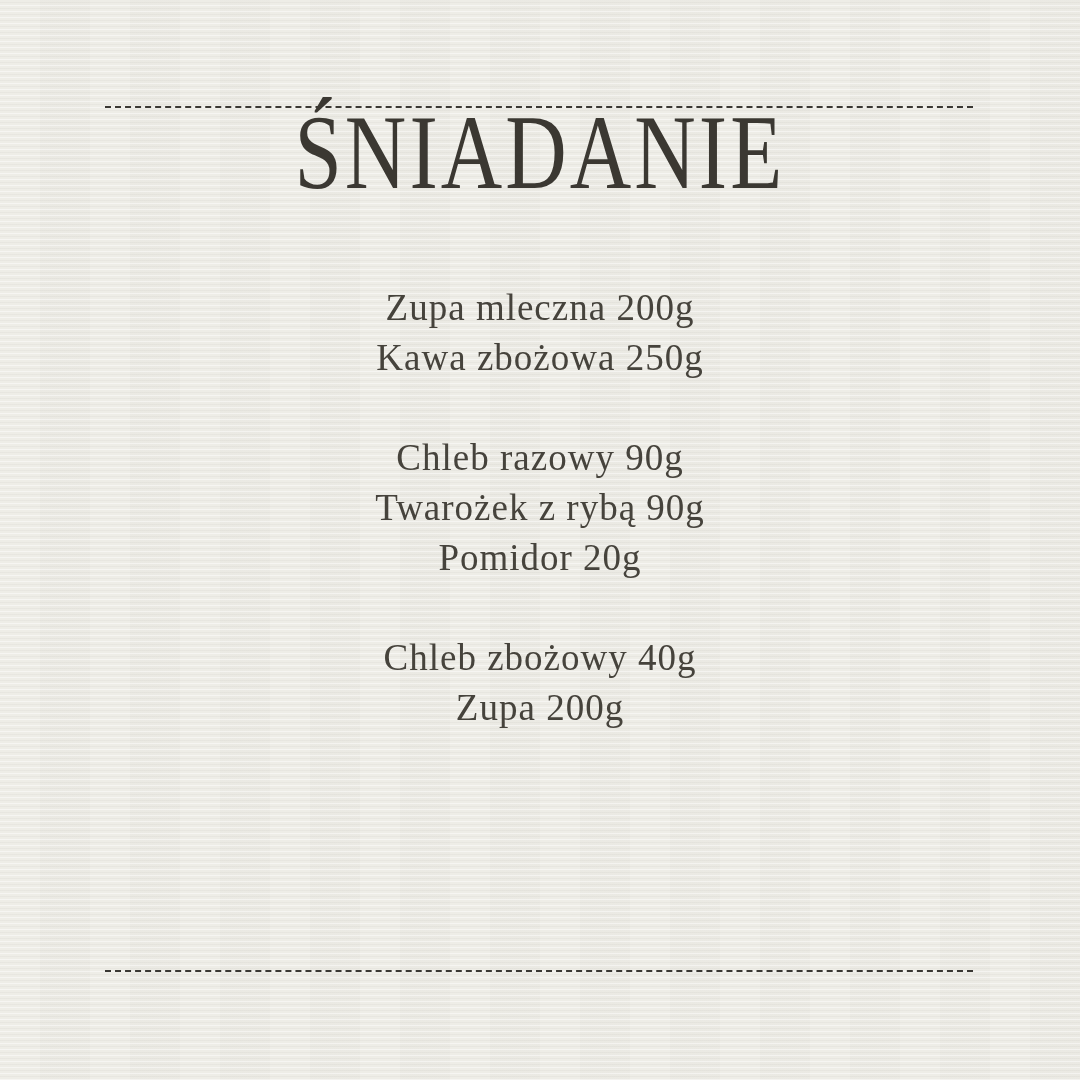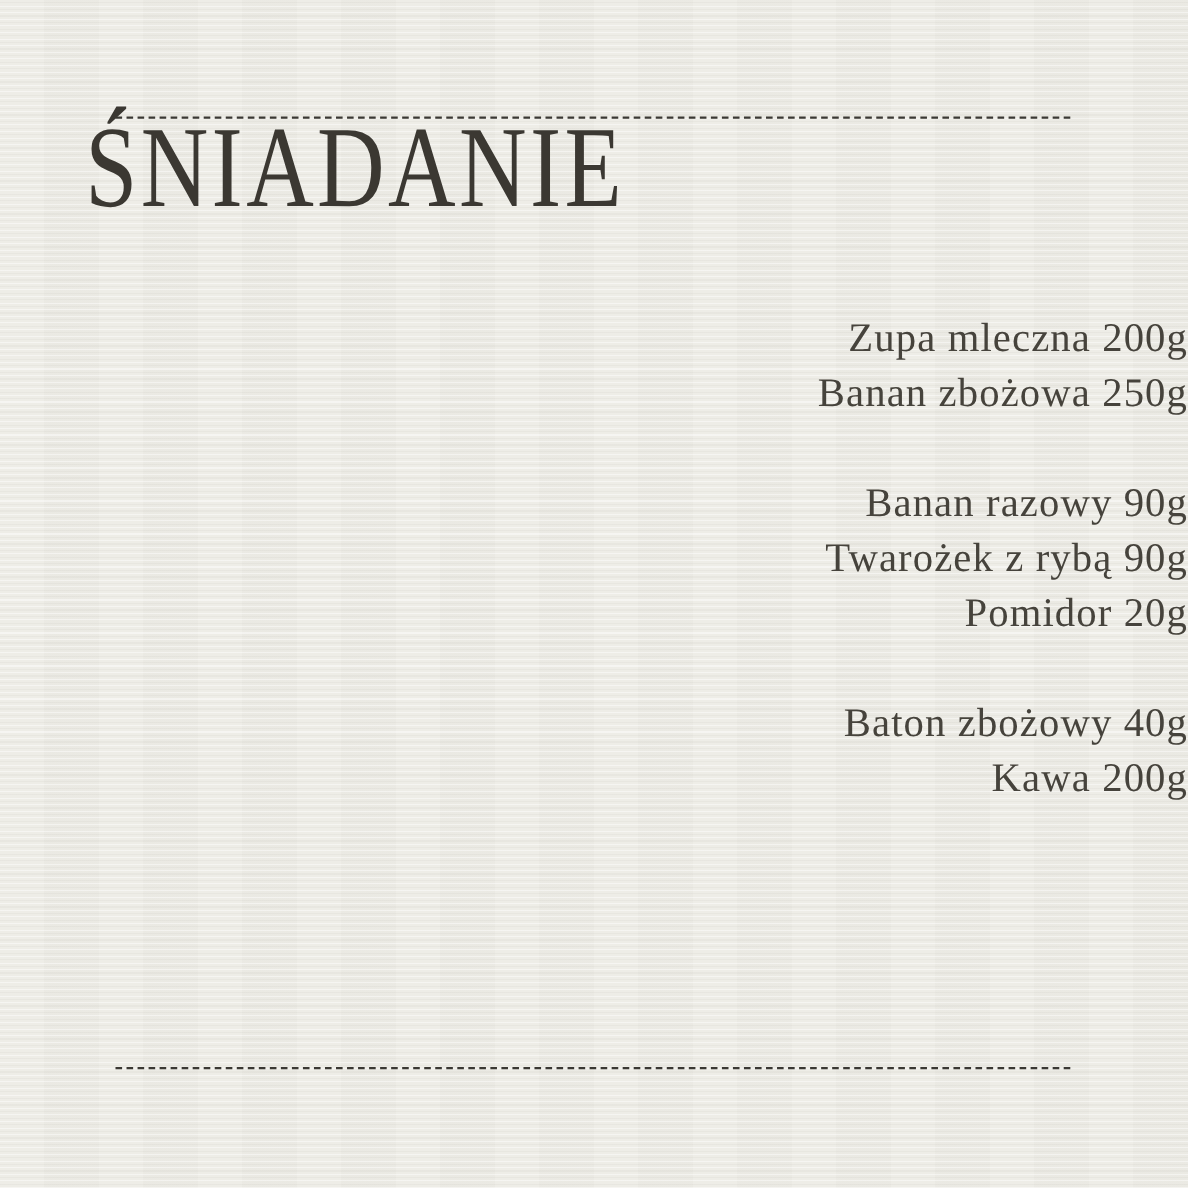--- a/index.html
+++ b/index.html
@@ -51,20 +51,21 @@
     height: 0;
     border-top: 2px dashed var(--rule);
   }
   .rule-top { top: 106px; }
   .rule-bottom { top: 970px; }
   .title-wrap {
     position: absolute;
     top: 100px;
     left: 0;
     width: 100%;
+    text-align: center;
     font-family: Liberation Serif, serif;
   }
   .title {
     display: inline-block;
     font-size: 112px;
     font-weight: 400;
     line-height: 1.0;
     letter-spacing: 4px;
     color: var(--ink);
     transform: scaleX(0.76) scaleY(0.94);
@@ -80,45 +81,44 @@
   }
   .menu-group {
     margin-bottom: 50px;
   }
   .menu-line {
     font-size: 37px;
     line-height: 50px;
     letter-spacing: 1px;
     color: var(--body-ink);
     white-space: nowrap;
-    text-align: right;
   }
 </style>
 </head>
 <body>
 
 <div class="card">
 
   <div class="rule rule-top"></div>
 
   <div class="title-wrap">
     <div class="title">ŚNIADANIE</div>
   </div>
 
   <div class="menu-list">
       <div class="menu-group">
         <div class="menu-line">Zupa mleczna 200g</div>
-        <div class="menu-line">Banan zbożowa 250g</div>
+        <div class="menu-line">Kawa zbożowa 250g</div>
       </div>
       <div class="menu-group">
-        <div class="menu-line">Banan razowy 90g</div>
+        <div class="menu-line">Chleb razowy 90g</div>
         <div class="menu-line">Twarożek z rybą 90g</div>
         <div class="menu-line">Pomidor 20g</div>
       </div>
       <div class="menu-group">
-        <div class="menu-line">Baton zbożowy 40g</div>
-        <div class="menu-line">Kawa 200g</div>
+        <div class="menu-line">Chleb zbożowy 40g</div>
+        <div class="menu-line">Zupa 200g</div>
       </div>
     </div>
 
   <div class="rule rule-bottom"></div>
 
 </div>
 
 </body></html>

